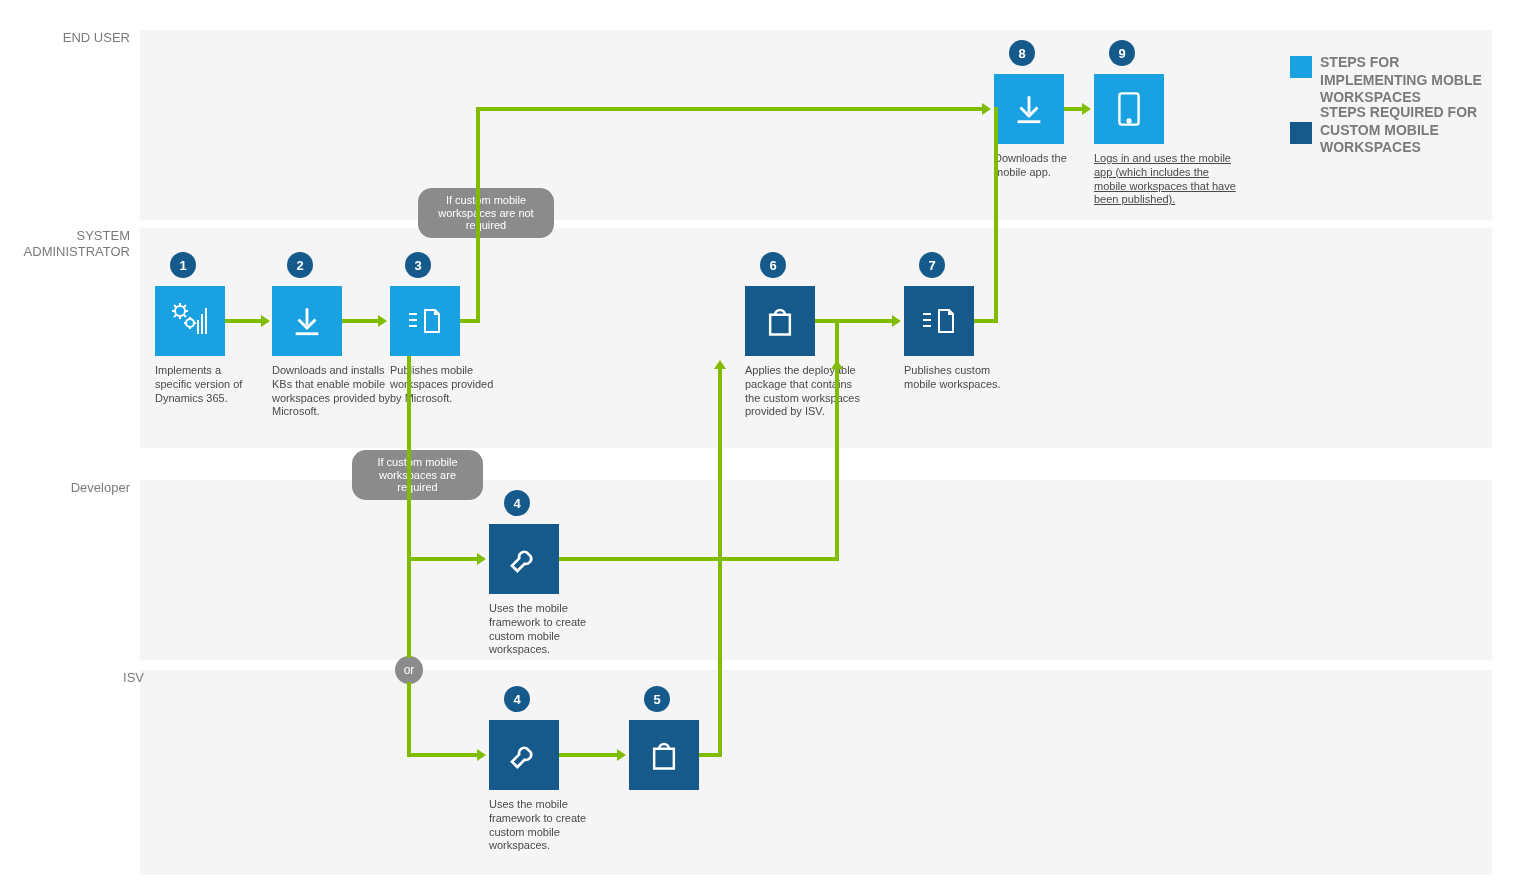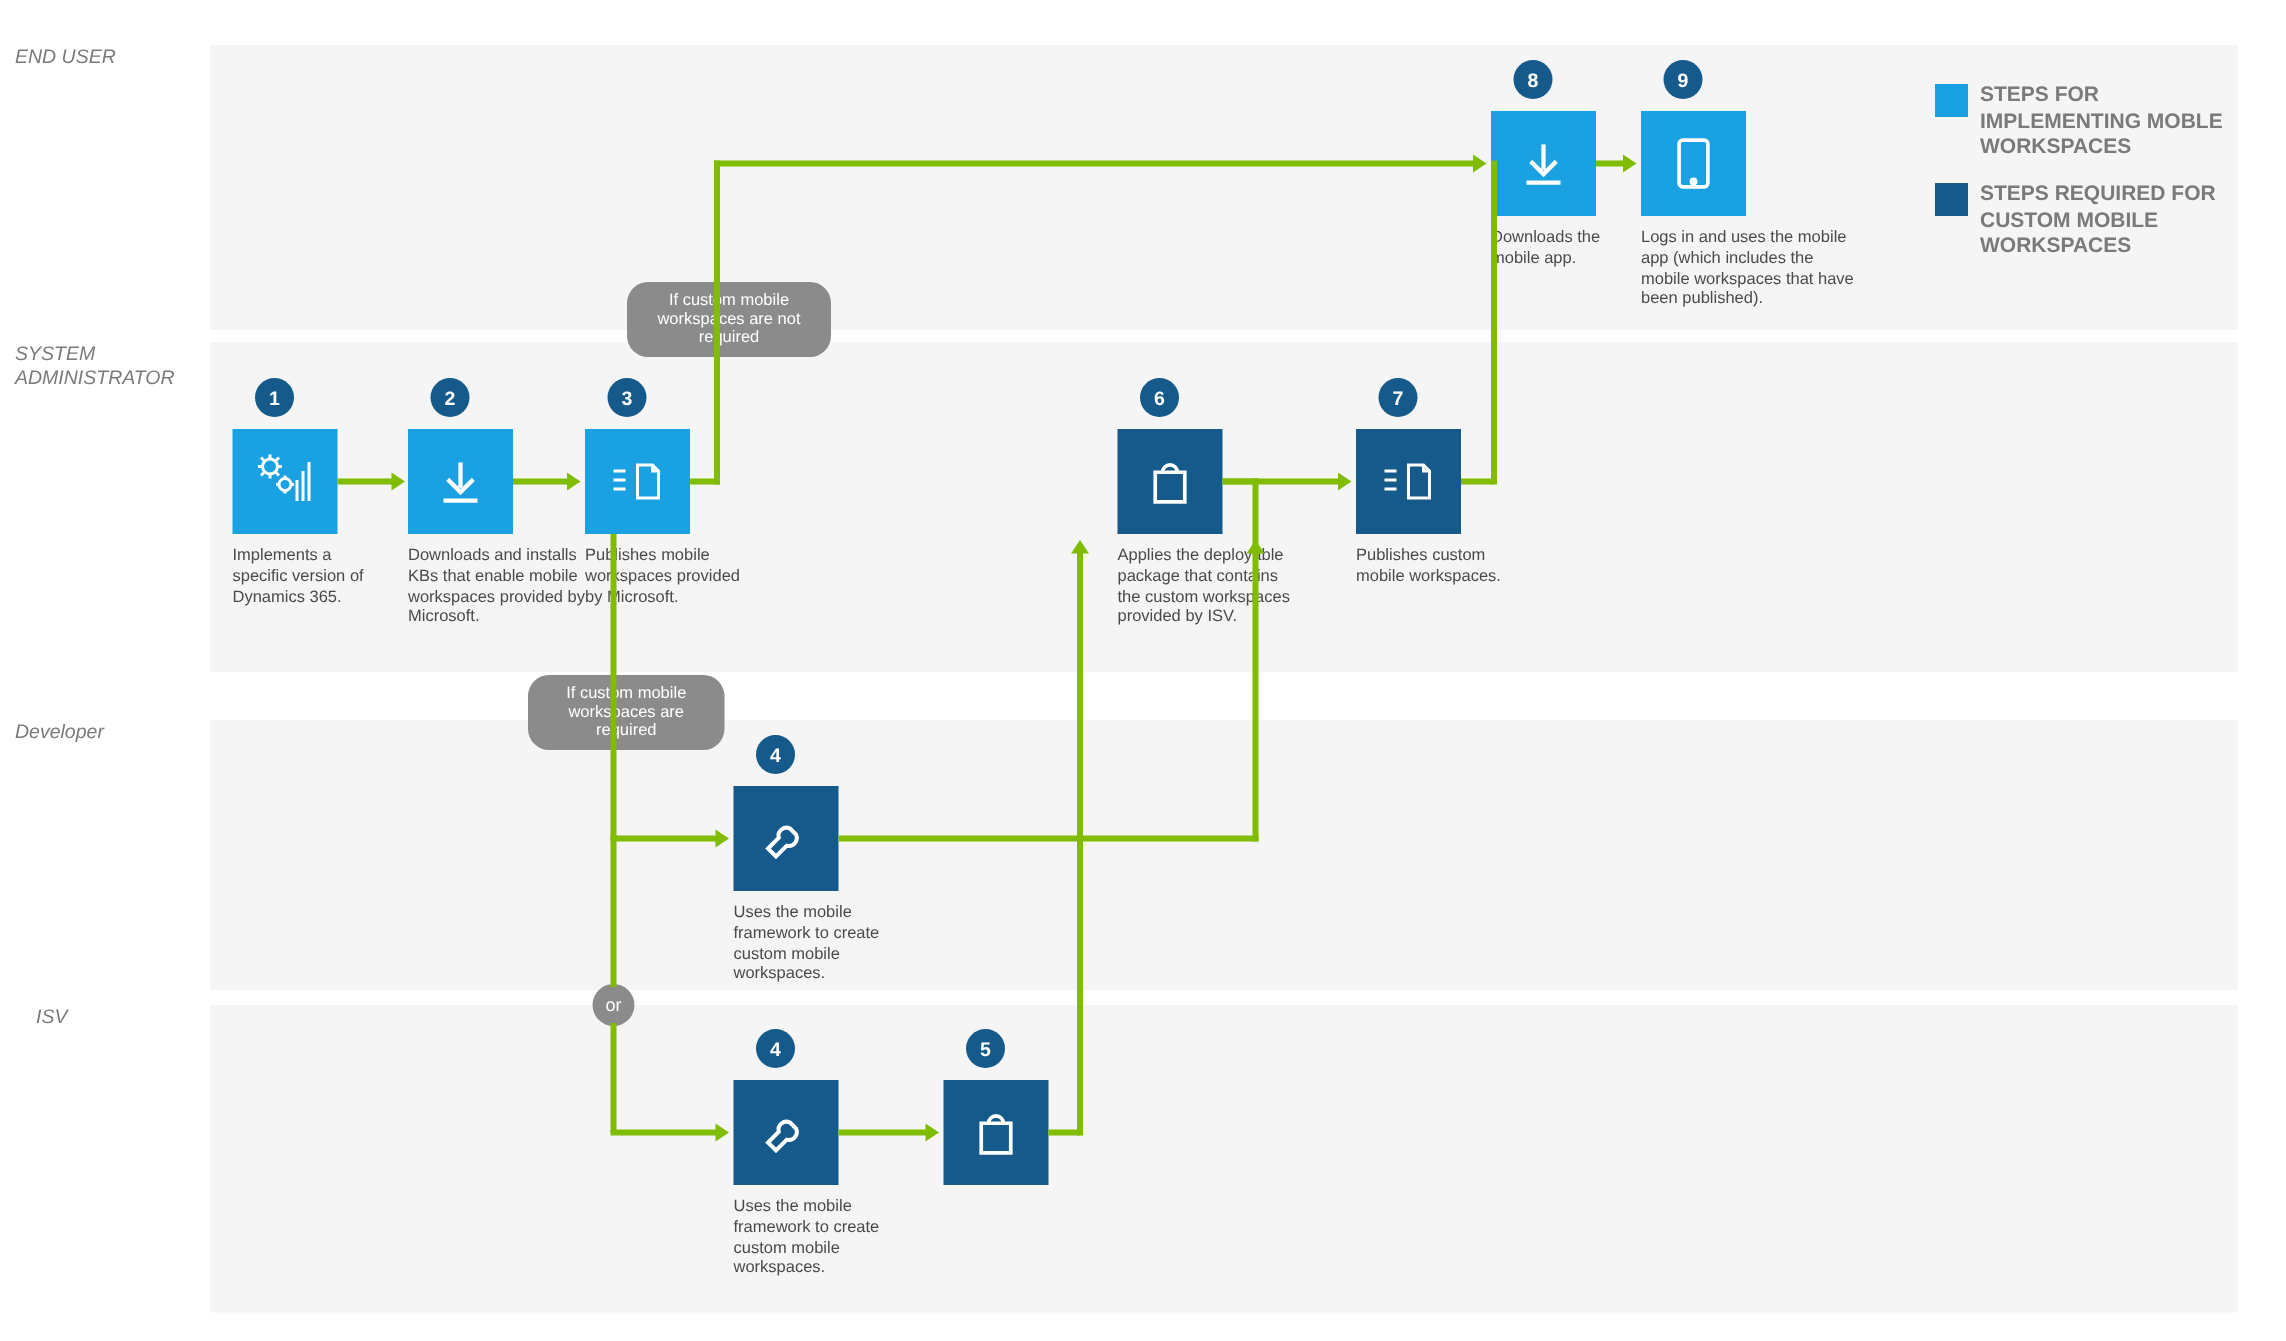--- a/index.html
+++ b/index.html
@@ -1,18 +1,18 @@
 <!DOCTYPE html>
 <html><head>
 <meta charset="utf-8">
 <style>
   html,body{margin:0;padding:0;font-family:"Segoe UI",Arial,sans-serif;background:#fff;color:#333;}
   .canvas{position:relative;width:1524px;height:894px;}
   .lane{position:absolute;left:140px;right:32px;background:#f5f5f5;}
-  .lane-label{position:absolute;font-size:13px;color:#7a7a7a;line-height:1.2;width:120px;font-style:italic;}
+  .lane-label{position:absolute;text-align:right;font-size:13px;color:#7a7a7a;line-height:1.2;width:120px;}
   
   .step-box{position:absolute;width:70px;height:70px;display:flex;align-items:center;justify-content:center;}
   .light{background:#1aa1e2;}
   .dark {background:#155a8a;}
   .step-badge{position:absolute;width:26px;height:26px;border-radius:50%;background:#155a8a;color:#fff;font-size:13px;font-weight:600;display:flex;align-items:center;justify-content:center;}
   .step-desc{position:absolute;font-size:11px;color:#4a4a4a;line-height:1.25;}
   
   .bubble{position:absolute;background:#8b8b8b;color:#fff;font-size:11px;text-align:center;border-radius:14px;padding:6px 8px;line-height:1.15;}
   .or-circle{position:absolute;width:28px;height:28px;border-radius:50%;background:#8b8b8b;color:#fff;font-size:12px;display:flex;align-items:center;justify-content:center;}
   
@@ -40,21 +40,21 @@
 
   <div class="lane" style="top:480px;height:180px;"></div>
   <div class="lane-label" style="left:10px;top:480px;">Developer</div>
 
   <div class="lane" style="top:670px;height:205px;"></div>
   <div class="lane-label" style="left:24px;top:670px;">ISV</div>
 
   <div class="legend-swatch light" style="left:1290px;top:56px;"></div>
   <div class="legend" style="left:1320px;top:54px;width:170px;">STEPS FOR IMPLEMENTING MOBLE WORKSPACES</div>
   <div class="legend-swatch dark" style="left:1290px;top:122px;"></div>
-  <div class="legend" style="left:1320px;top:120px;width:170px;">STEPS REQUIRED FOR CUSTOM MOBILE WORKSPACES</div>
+  <div class="legend" style="left:1320px;top:104px;width:170px;">STEPS REQUIRED FOR CUSTOM MOBILE WORKSPACES</div>
 
   <div class="step-badge" style="left:170px;top:252px;">1</div>
   <div class="step-box light" style="left:155px;top:286px;">
     <span class="icon">
       <svg width="44" height="44" viewBox="0 0 44 44" fill="none" stroke="#fff" stroke-width="2">
         <circle cx="12" cy="12" r="5"></circle>
           <path d="M12 4v3M12 17v3M4 12h3M17 12h3M6 6l2 2M18 18l-2-2M6 18l2-2M18 6l-2 2"></path>
         <circle cx="22" cy="24" r="4"></circle>
           <path d="M22 18v2M22 28v2M16 24h2M26 24h2"></path>
         <path d="M30 34V22M34 34V16M38 34V10" stroke-linecap="square"></path>
@@ -154,21 +154,21 @@
 
   <div class="step-badge" style="left:1109px;top:40px;">9</div>
   <div class="step-box light" style="left:1094px;top:74px;">
     <span class="icon">
       <svg width="26" height="36" viewBox="0 0 20 30" fill="none" stroke="#fff" stroke-width="2">
           <rect x="2" y="2" width="16" height="26" rx="2"></rect>
           <circle cx="10" cy="25" r="1.2" fill="#fff"></circle>
         </svg>
     </span>
   </div>
-  <div class="step-desc" style="left:1094px;top:152px;width:150px;">Logs in and uses the mobile app (which includes the mobile workspaces that have been published).</div>
+  <div class="step-desc" style="left:1094px;top:152px;width:150px;text-decoration:underline;">Logs in and uses the mobile app (which includes the mobile workspaces that have been published).</div>
 
   <div class="bubble" style="left:418px;top:188px;width:120px;">If custom mobile workspaces are not required</div>
   <div class="bubble" style="left:352px;top:450px;width:115px;">If custom mobile workspaces are required</div>
   <div class="or-circle" style="left:395px;top:656px;">or</div>
 
   <div class="line" style="left:225px;top:319px;width:38px;height:4px;"></div>
   <div class="arrow-r" style="left:261px;top:315px;"></div>
 
   <div class="line" style="left:342px;top:319px;width:38px;height:4px;"></div>
   <div class="arrow-r" style="left:378px;top:315px;"></div>

